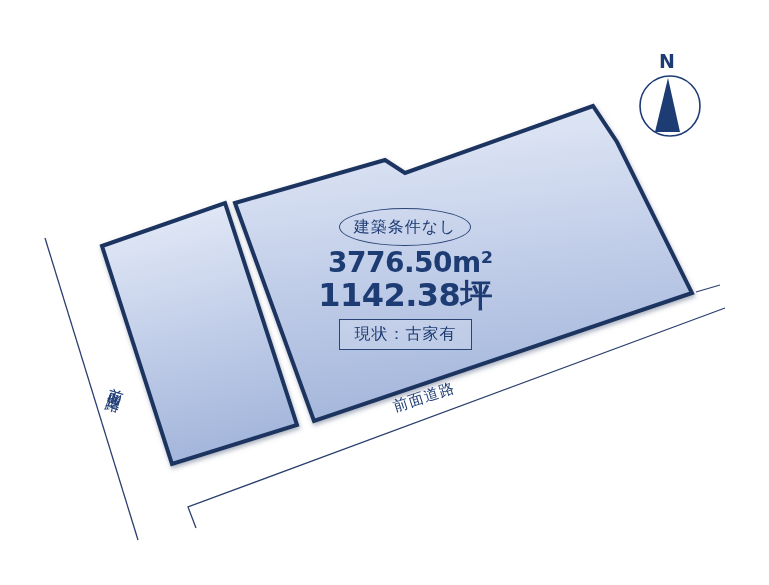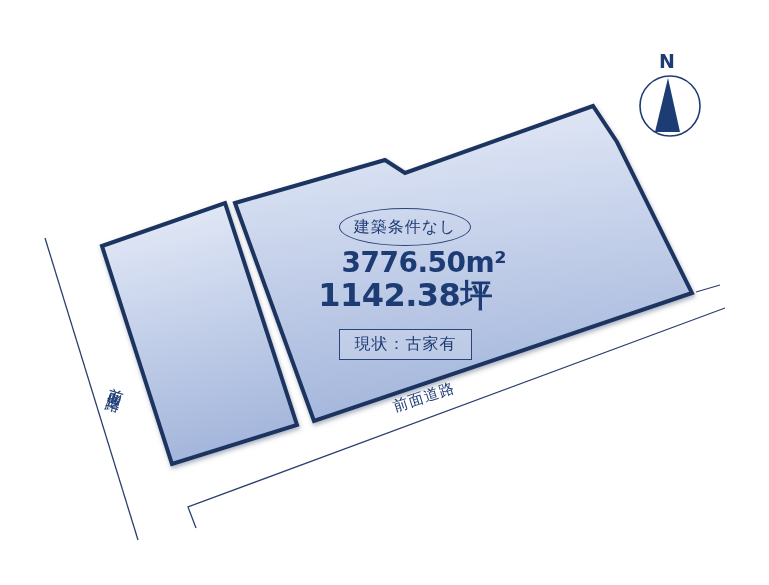--- a/index.html
+++ b/index.html
@@ -35,42 +35,42 @@
     display: flex;
     align-items: center;
     justify-content: center;
     font-size: 16px;
     letter-spacing: 1px;
     box-sizing: border-box;
     background: transparent;
     text-align: right;
   }
   .area-m2 {
-    left: 316px;
+    left: 328px;
     top: 246px;
     width: 190px;
-    text-align: right;
+    text-align: left;
     font-size: 28px;
     font-weight: 600;
     letter-spacing: -0.5px;
     line-height: 34px;
   }
   .area-tsubo {
     left: 310px;
     top: 278px;
     width: 190px;
     text-align: center;
     font-size: 32px;
     font-weight: 600;
     letter-spacing: -0.5px;
     line-height: 34px;
   }
   .status-box {
     left: 339px;
-    top: 329px;
+    top: 319px;
     width: 133px;
     height: 31px;
     border: 1.4px solid #2a4476;
     display: flex;
     align-items: center;
     justify-content: center;
     font-size: 16px;
     letter-spacing: 1px;
     box-sizing: border-box;
     background: rgba(255,255,255,0.18);

